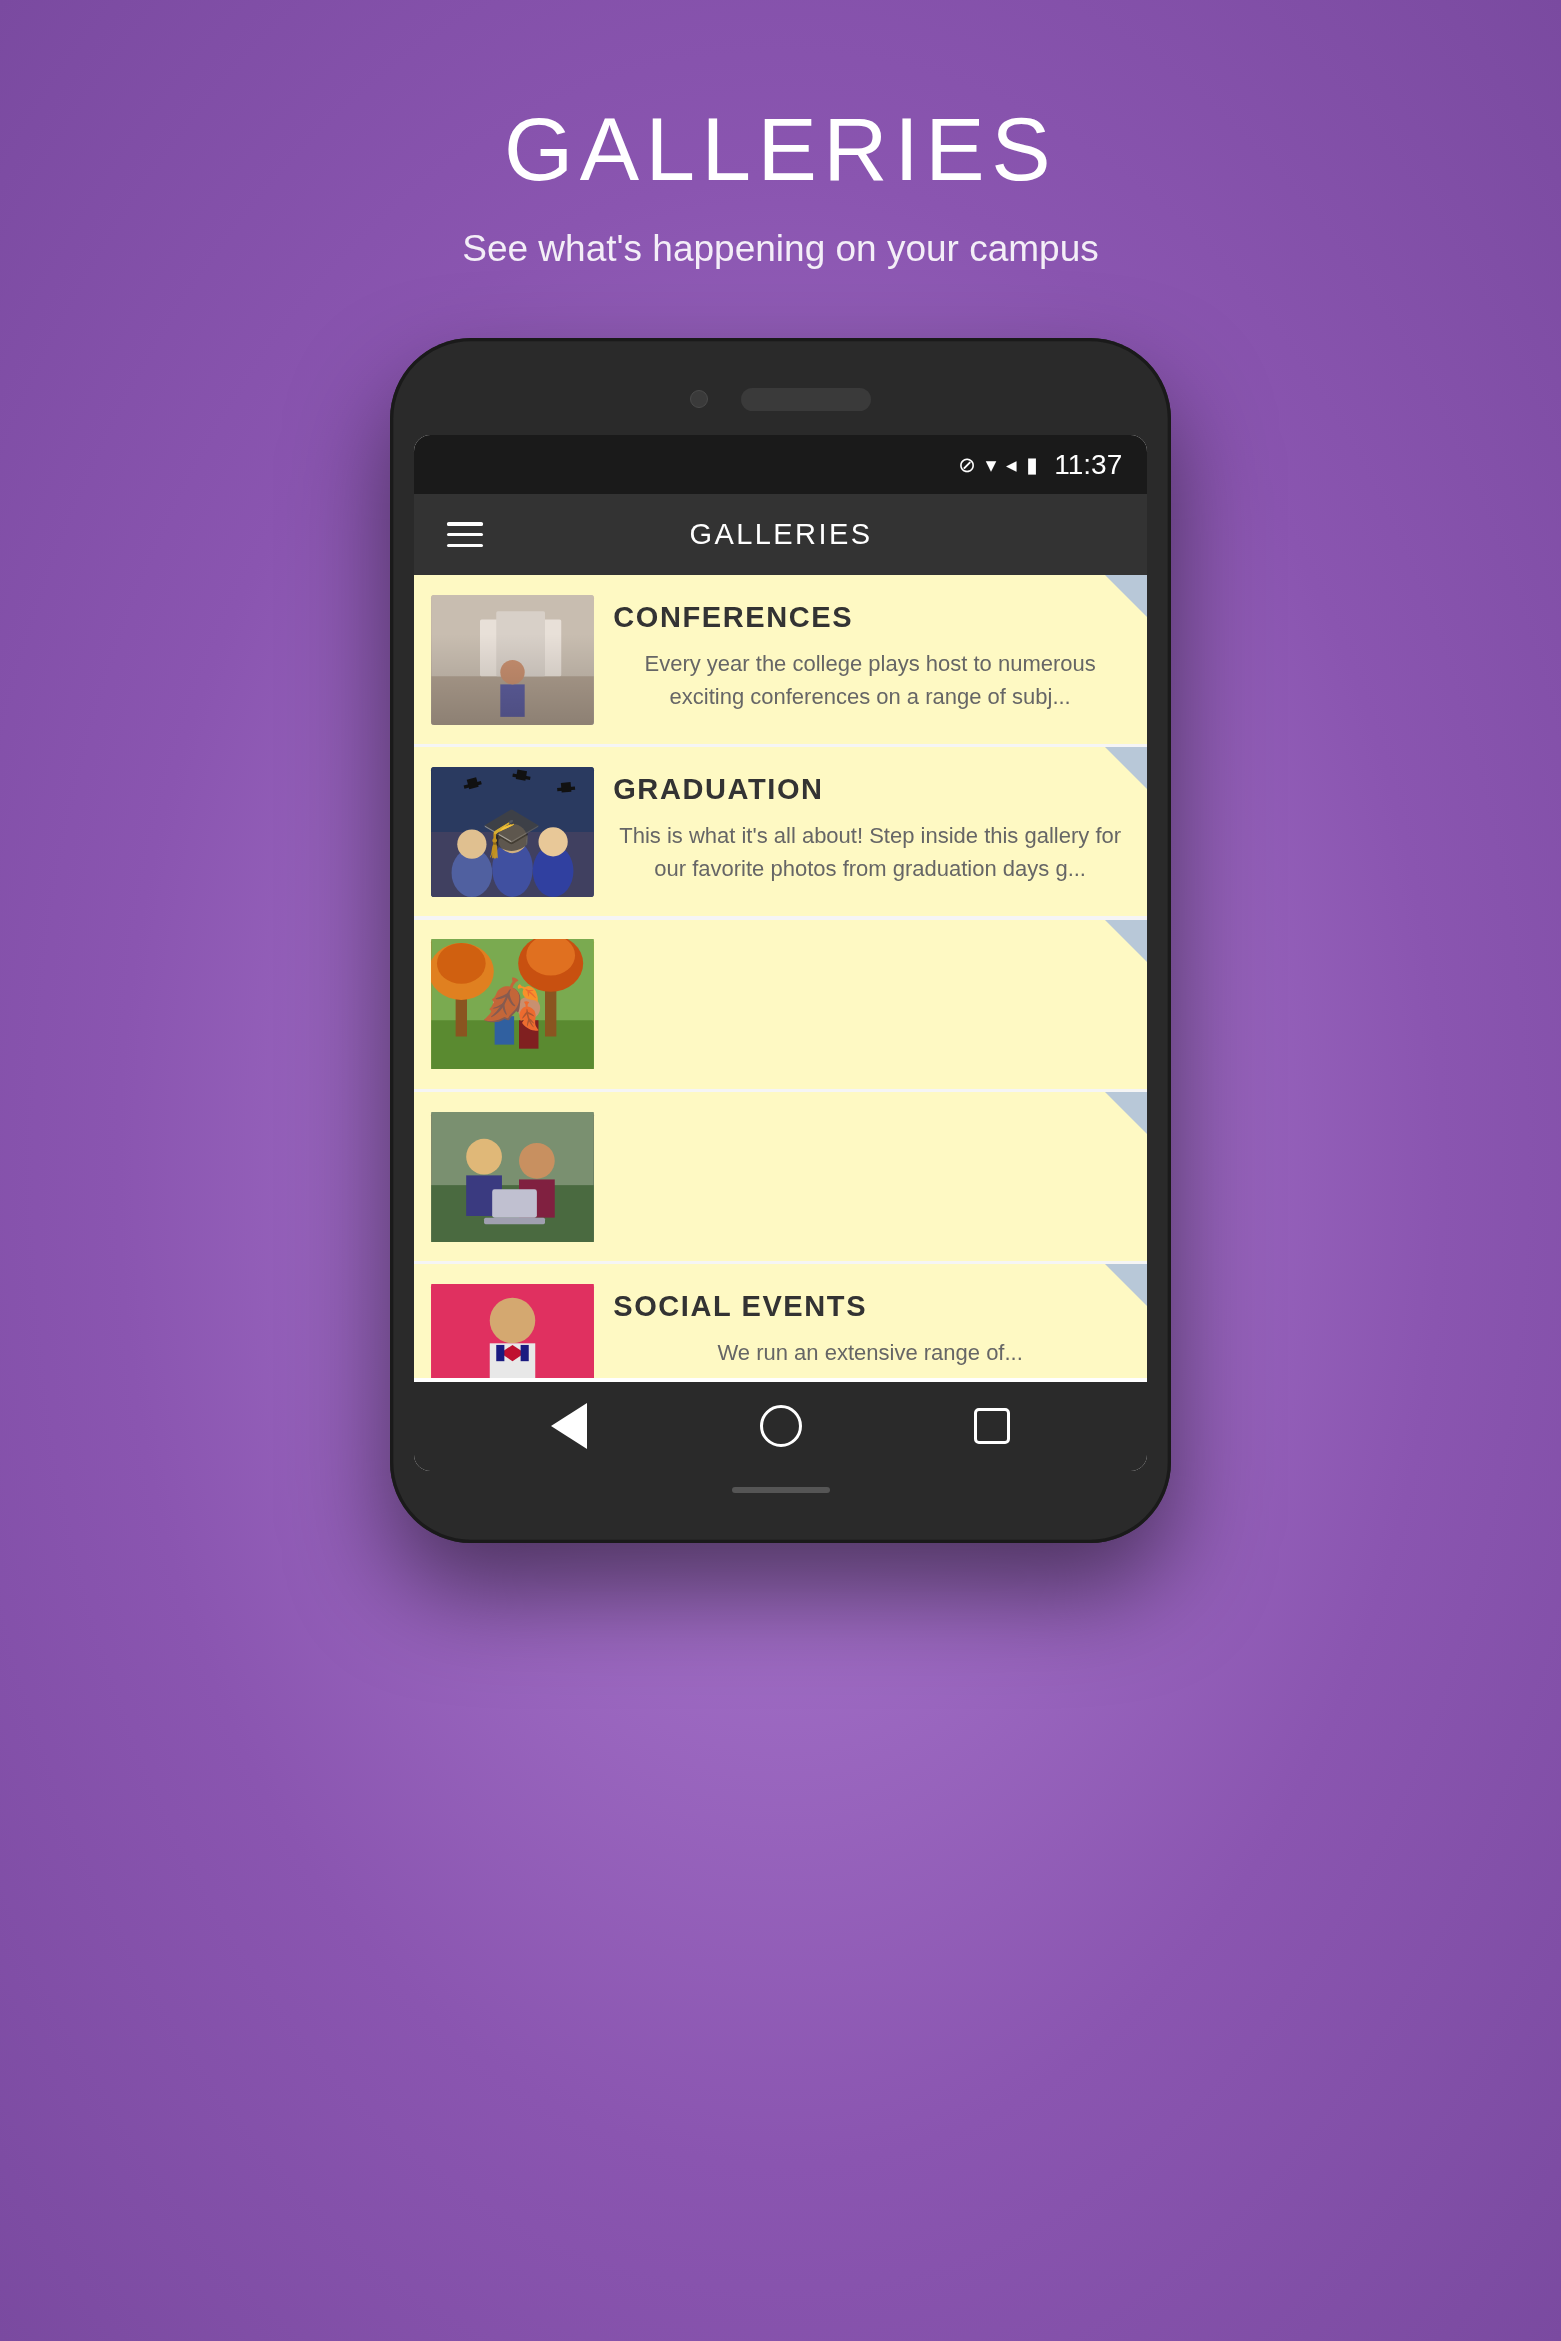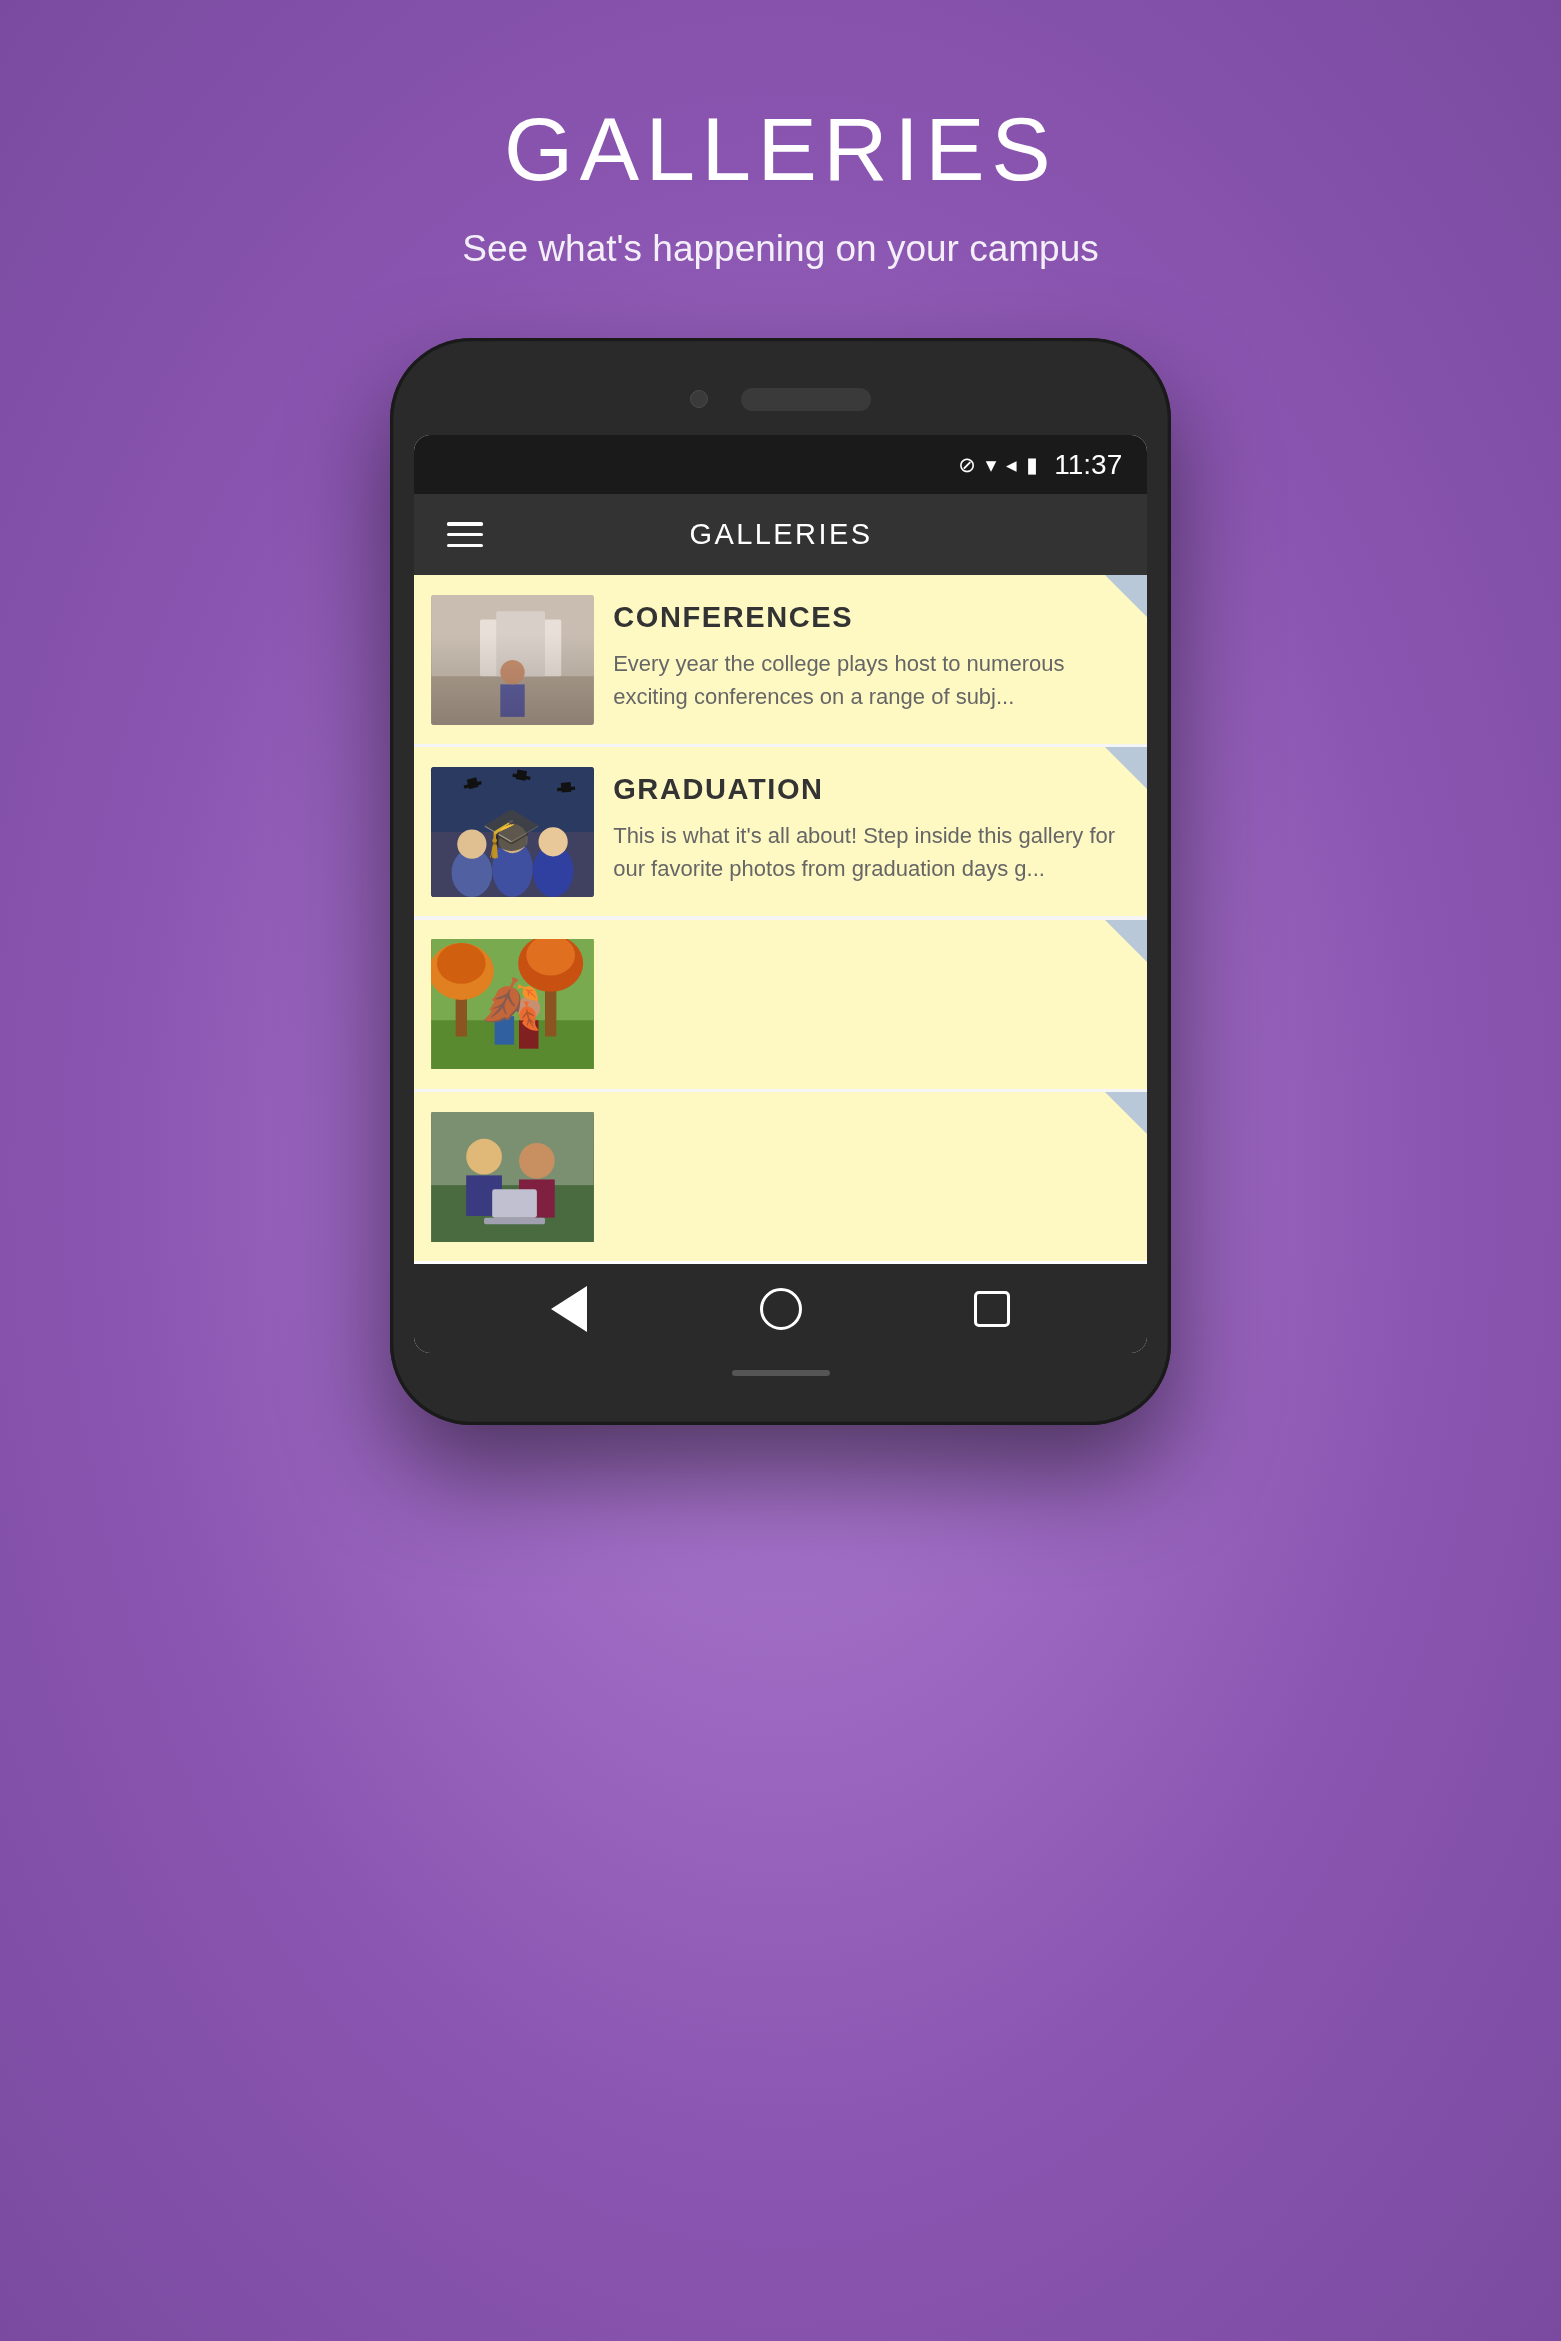--- a/index.html
+++ b/index.html
@@ -244,20 +244,21 @@
       color: #333;
       letter-spacing: 1.6px;
       margin-bottom: 13px;
       text-transform: uppercase;
     }
 
     .list-item-description {
       font-size: 22px;
       color: #666;
       line-height: 1.5;
+      text-align: center;
     }
 
     .corner-flag {
       position: absolute;
       top: 0;
       right: 0;
       width: 0;
       height: 0;
       border-style: solid;
       border-width: 0 42px 42px 0;
@@ -442,20 +443,39 @@
             <circle cx="130" cy="60" r="22" fill="#c89060"></circle>
             <rect x="108" y="83" width="44" height="47" fill="#802040"></rect>
 
             <rect x="75" y="95" width="55" height="35" fill="#c0c0d0" rx="3"></rect>
             <rect x="65" y="130" width="75" height="8" fill="#a0a0b0" rx="2"></rect>
           </svg>
         </div>
         <div class="corner-flag"></div>
       </div>
 
+      <div class="list-item list-item-partial">
+        <div class="img-social-events">
+          <svg width="163" height="130" viewBox="0 0 200 160" xmlns="http://www.w3.org/2000/svg">
+            <rect width="200" height="160" fill="#e03060"></rect>
+
+            <circle cx="100" cy="45" r="28" fill="#d4a870"></circle>
+            <rect x="72" y="73" width="56" height="87" fill="#e8e8e8"></rect>
+
+            <polygon points="85,85 100,95 115,85 100,75" fill="#c01030"></polygon>
+            <rect x="80" y="75" width="10" height="20" fill="#1a1a80"></rect>
+            <rect x="110" y="75" width="10" height="20" fill="#1a1a80"></rect>
+          </svg>
+        </div>
+        <div class="list-item-content">
+          <div class="list-item-title">SOCIAL EVENTS</div>
+          <div class="list-item-description">We run an extensive range of...</div>
+        </div>
+        <div class="corner-flag"></div>
+      </div>
 
     </div>
 
     <div class="phone-bottom-nav">
       <div class="nav-button">
         <div class="nav-back"></div>
       </div>
       <div class="nav-button">
         <div class="nav-home"></div>
       </div>

